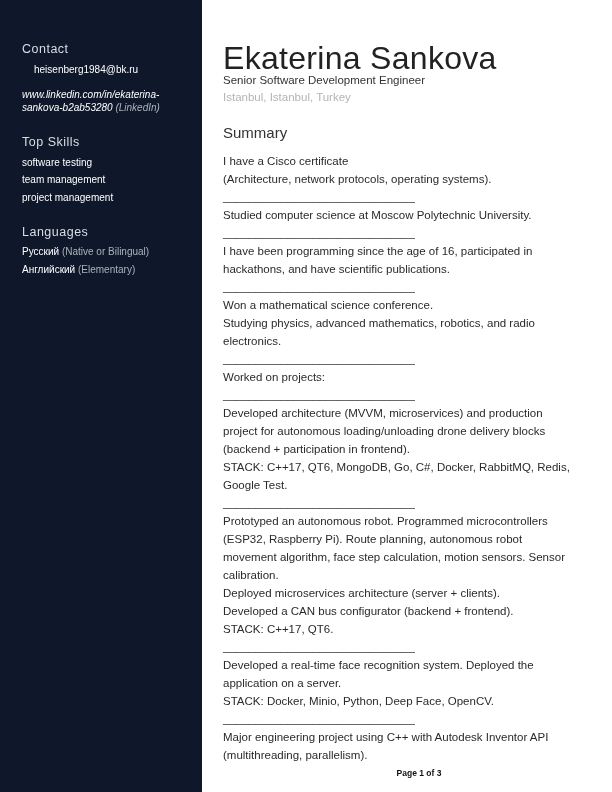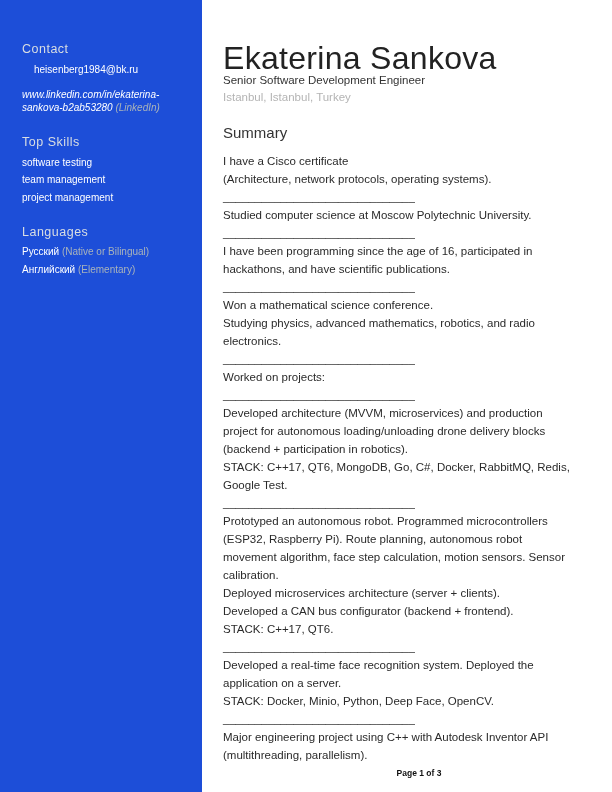--- a/index.html
+++ b/index.html
@@ -1,21 +1,21 @@
 <!DOCTYPE html>
 <html><head>
   <meta charset="utf-8">
   <style>
     * { margin: 0; padding: 0; box-sizing: border-box; }
     html, body { width: 612px; height: 792px; overflow: hidden; background: #ffffff; }
     body { position: relative; font-family: "Liberation Sans", sans-serif; }
 
     .sidebar {
       position: absolute; left: 0; top: 0; width: 202px; height: 792px;
-      background: #1d4ed8; color: #ffffff;
+      background: #0f172a; color: #ffffff;
     }
     .sb-heading {
       position: absolute; left: 22px;
       font-size: 12.5px; color: #d9dee2; letter-spacing: 0.5px;
     }
     .sb-text {
       position: absolute; left: 22px;
       font-size: 10px; color: #ffffff; line-height: 12.5px;
       width: 175px;
     }
@@ -98,21 +98,21 @@
     <span class="ln">hackathons, and have scientific publications.</span>
     <span class="ln">______________________________</span>
     <span class="ln">Won a mathematical science conference.</span>
     <span class="ln">Studying physics, advanced mathematics, robotics, and radio</span>
     <span class="ln">electronics.</span>
     <span class="ln">______________________________</span>
     <span class="ln">Worked on projects:</span>
     <span class="ln">______________________________</span>
     <span class="ln">Developed architecture (MVVM, microservices) and production</span>
     <span class="ln">project for autonomous loading/unloading drone delivery blocks</span>
-    <span class="ln">(backend + participation in robotics).</span>
+    <span class="ln">(backend + participation in frontend).</span>
     <span class="ln">STACK: C++17, QT6, MongoDB, Go, C#, Docker, RabbitMQ, Redis,</span>
     <span class="ln">Google Test.</span>
     <span class="ln">______________________________</span>
     <span class="ln">Prototyped an autonomous robot. Programmed microcontrollers</span>
     <span class="ln">(ESP32, Raspberry Pi). Route planning, autonomous robot</span>
     <span class="ln">movement algorithm, face step calculation, motion sensors. Sensor</span>
     <span class="ln">calibration.</span>
     <span class="ln">Deployed microservices architecture (server + clients).</span>
     <span class="ln">Developed a CAN bus configurator (backend + frontend).</span>
     <span class="ln">STACK: C++17, QT6.</span>

